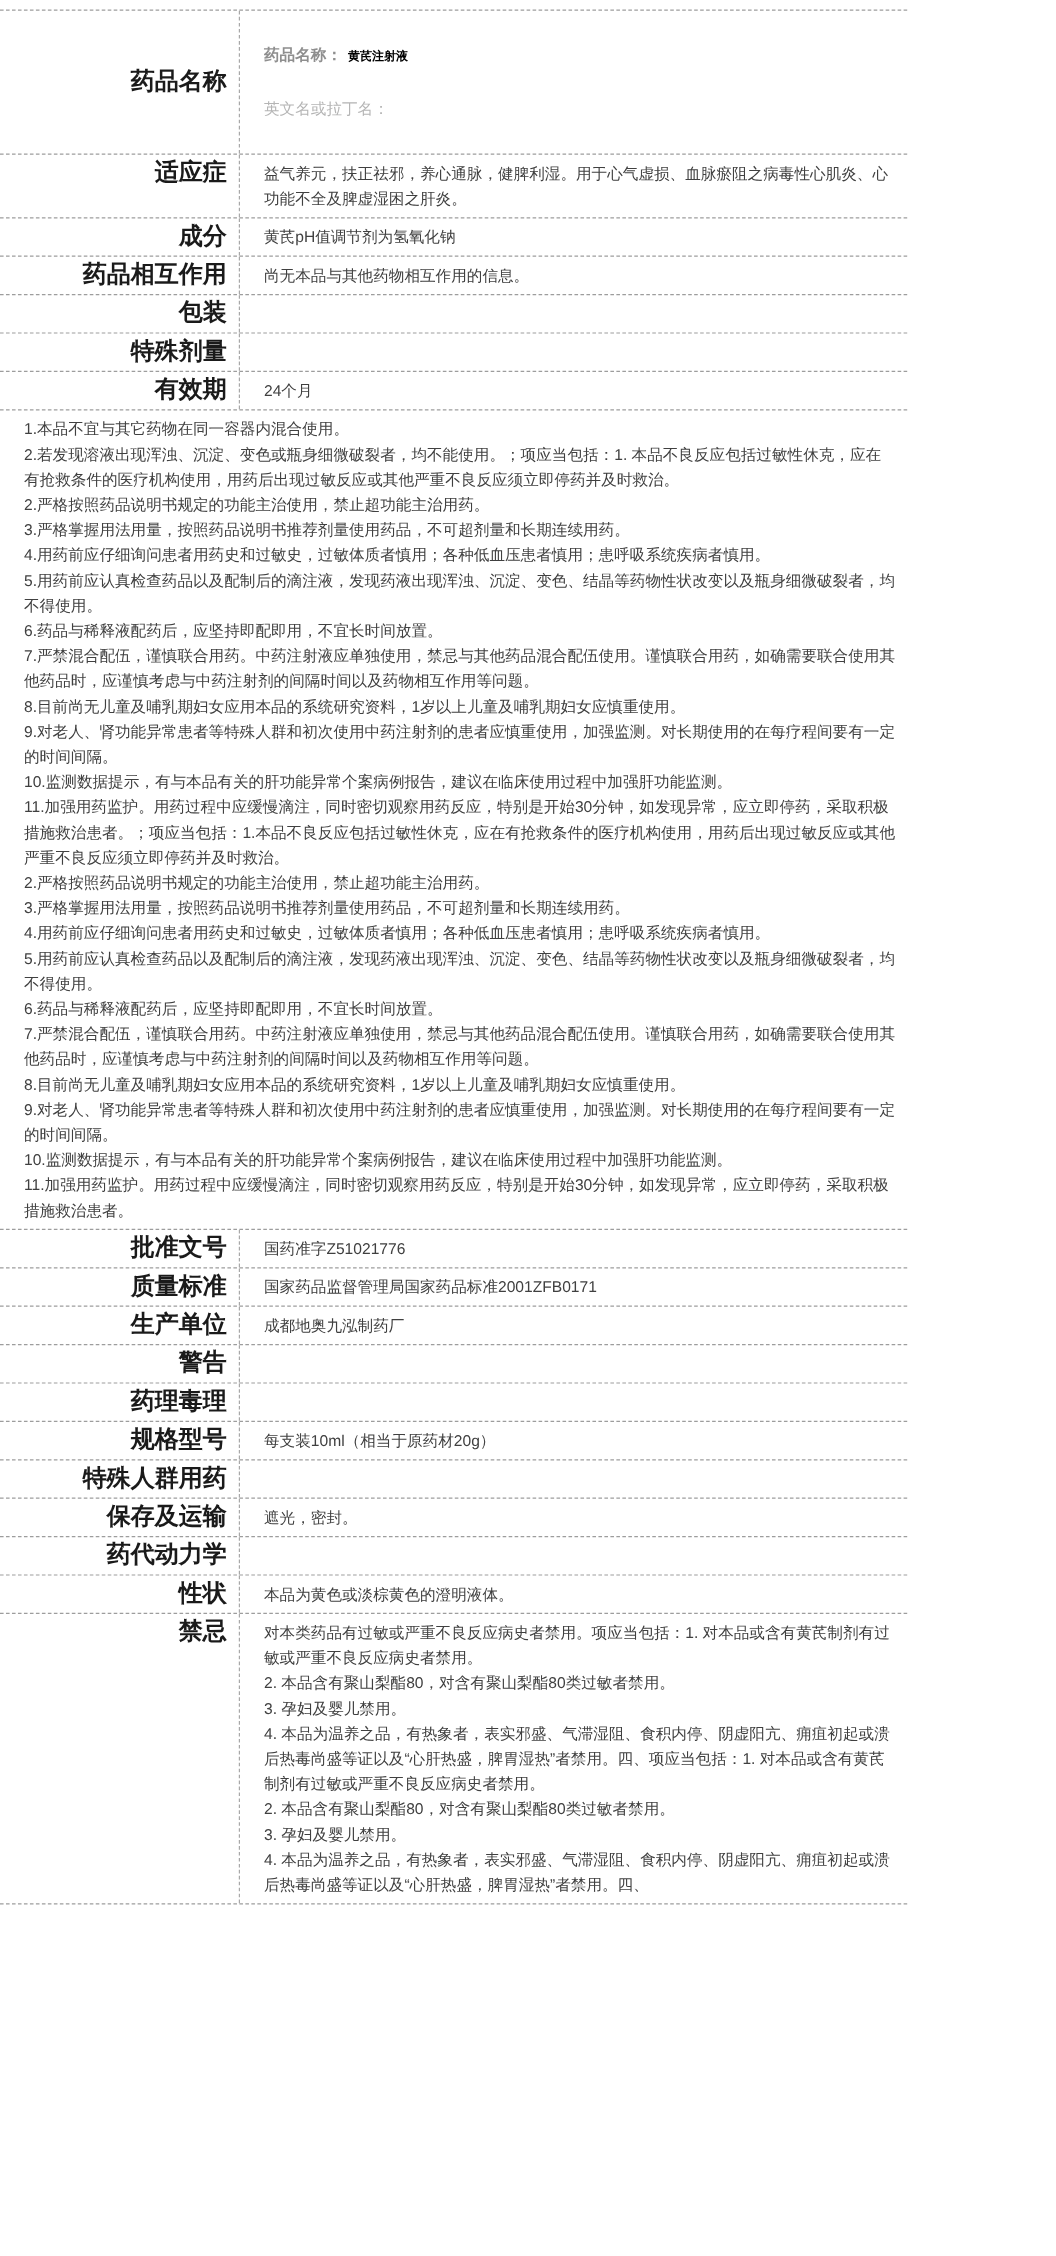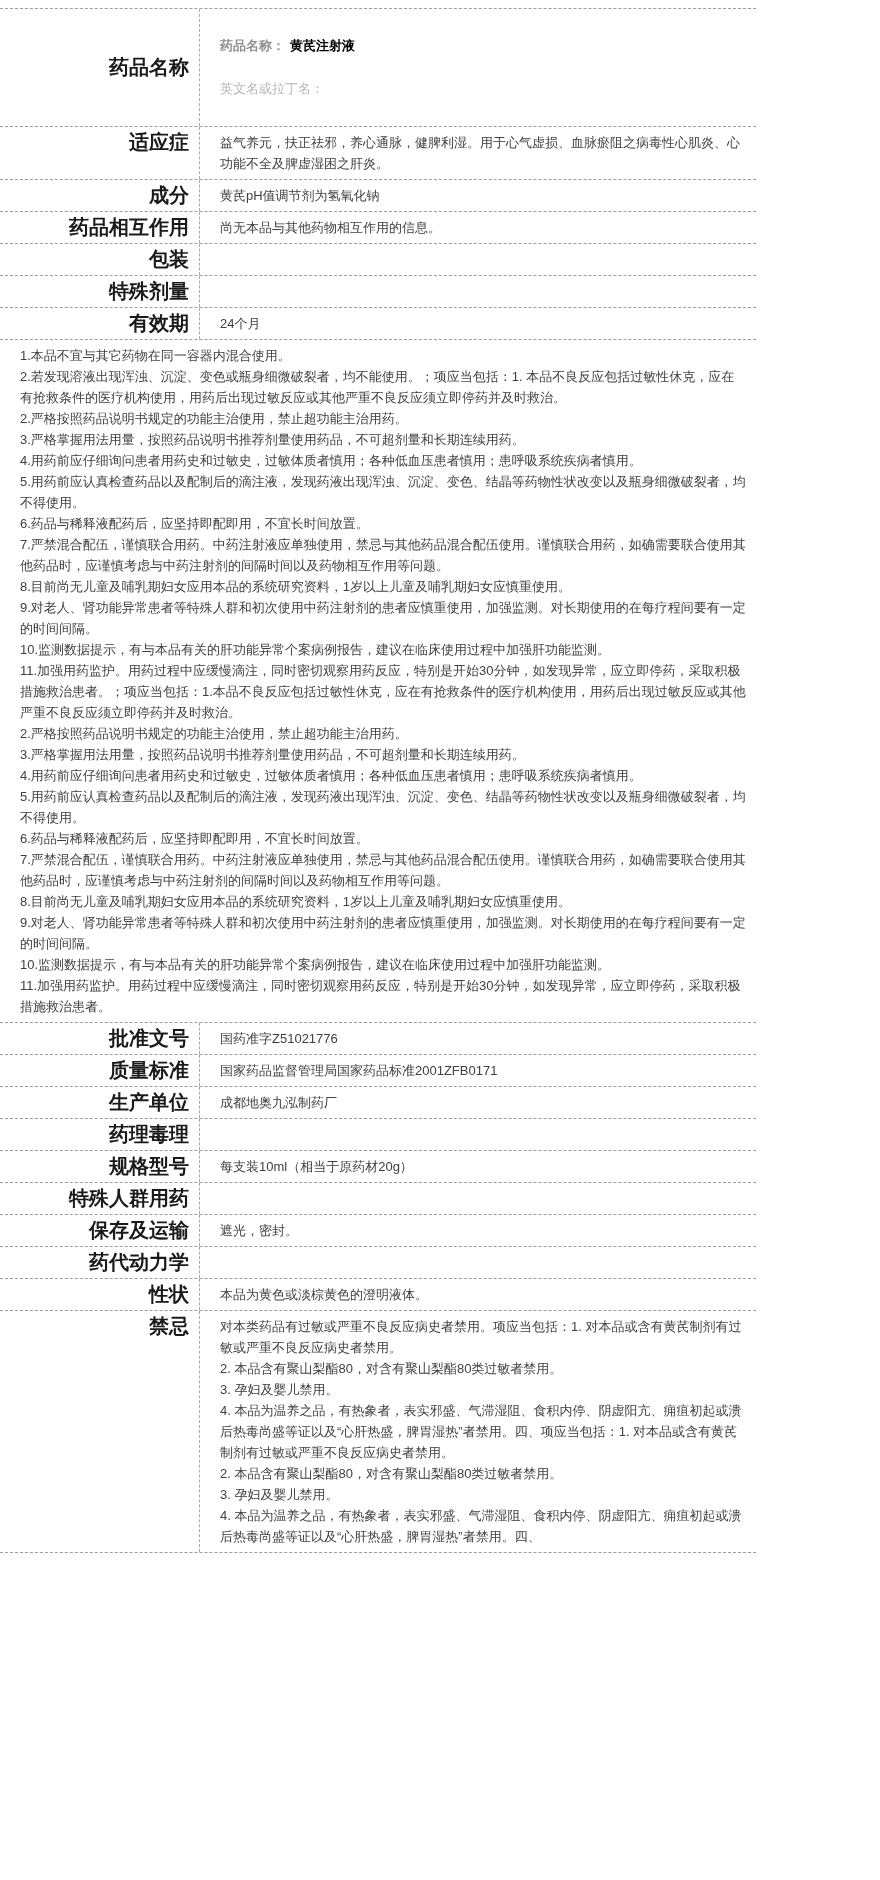--- a/index.html
+++ b/index.html
@@ -51,21 +51,21 @@
     align-items: center;
     justify-content: flex-end;
   }
   .name-line { line-height: 22px; }
   .muted-1 { color: #8f8f8f; font-weight: bold; }
   .muted-2 { color: #a6a6a6; }
   .muted-3 { color: #b5b5b5; }
   .drug-name-text {
     color: #000000;
     font-weight: bold;
-    font-size: 13px;
+    font-size: 10px;
     margin-left: 5px;
   }
 </style>
 </head>
 <body>
 
 <div class="info-table">
 
   <div class="row row-drug-name">
     <div class="cell label">药品名称</div>
@@ -138,20 +138,24 @@
   <div class="row">
     <div class="cell label">质量标准</div>
     <div class="cell value">国家药品监督管理局国家药品标准2001ZFB0171</div>
   </div>
 
   <div class="row">
     <div class="cell label">生产单位</div>
     <div class="cell value">成都地奥九泓制药厂</div>
   </div>
 
+  <div class="row">
+    <div class="cell label">警告</div>
+    <div class="cell value"></div>
+  </div>
 
   <div class="row">
     <div class="cell label">药理毒理</div>
     <div class="cell value"></div>
   </div>
 
   <div class="row">
     <div class="cell label">规格型号</div>
     <div class="cell value">每支装10ml（相当于原药材20g）</div>
   </div>

